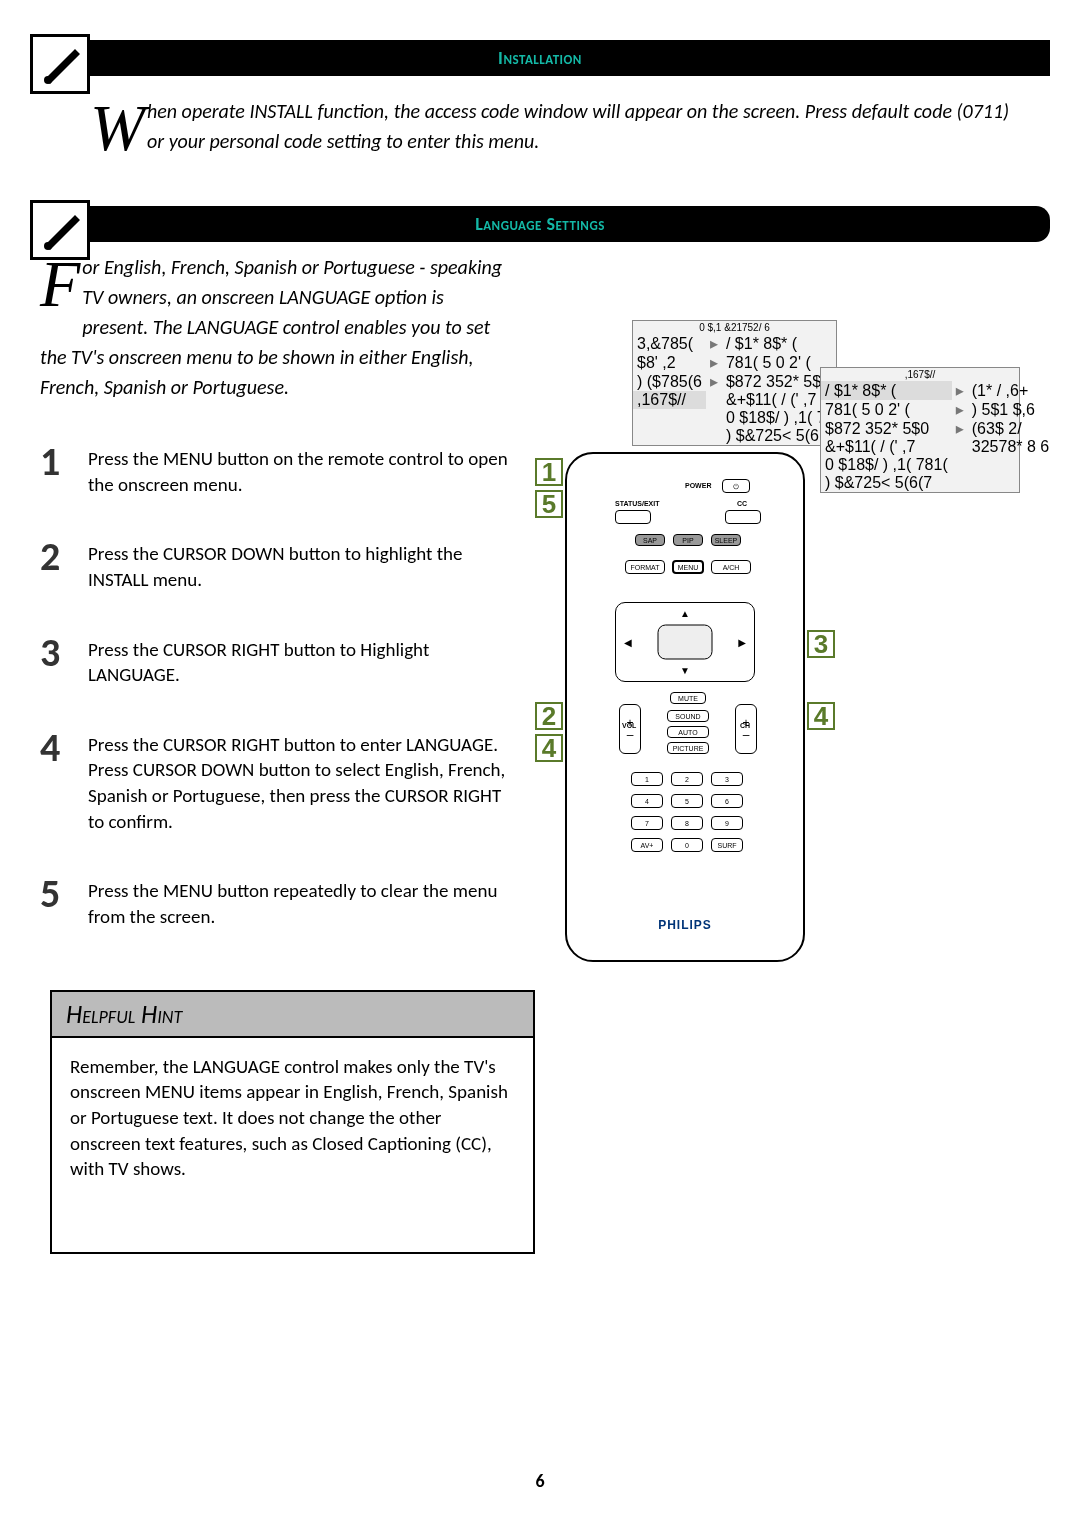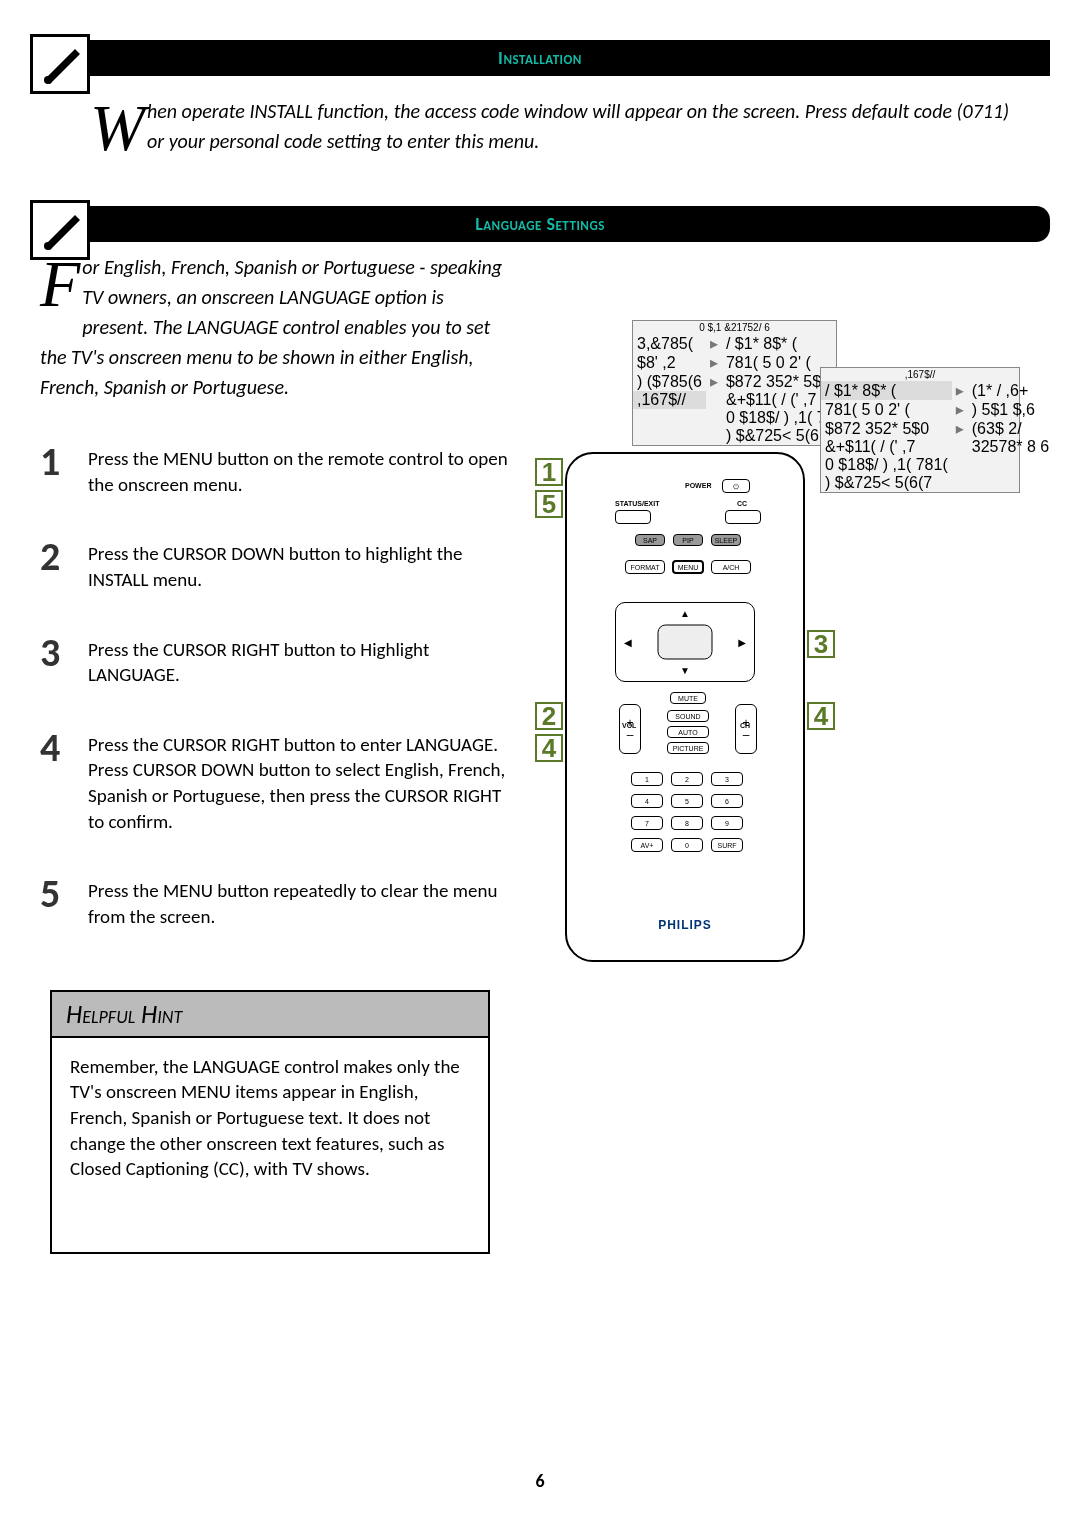--- a/index.html
+++ b/index.html
@@ -84,21 +84,21 @@
     width: 30px;
     flex-shrink: 0;
   }
   .step-text {
     font-size: 19px;
     line-height: 1.35;
     padding-top: 4px;
   }
   .hint-box {
     border: 2px solid #000;
-    width: 440px;
+    width: 485px;
     margin-top: 60px;
     margin-left: 10px;
   }
   .hint-header {
     background: #bbb;
     padding: 6px 14px;
     font-style: italic;
     font-variant: small-caps;
     font-size: 26px;
     font-weight: 500;

